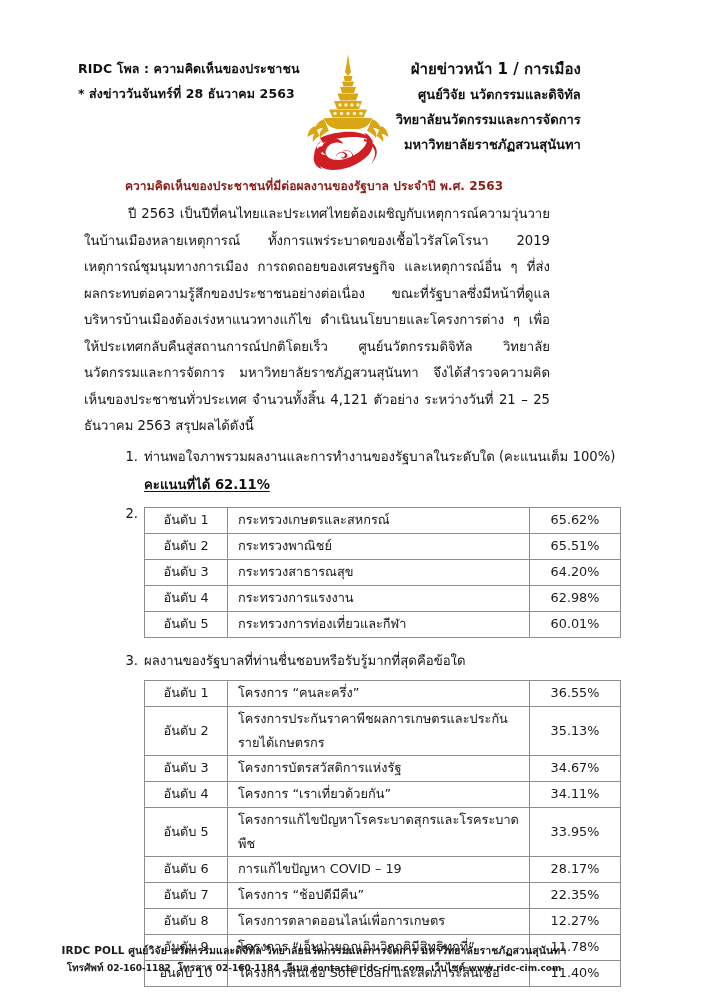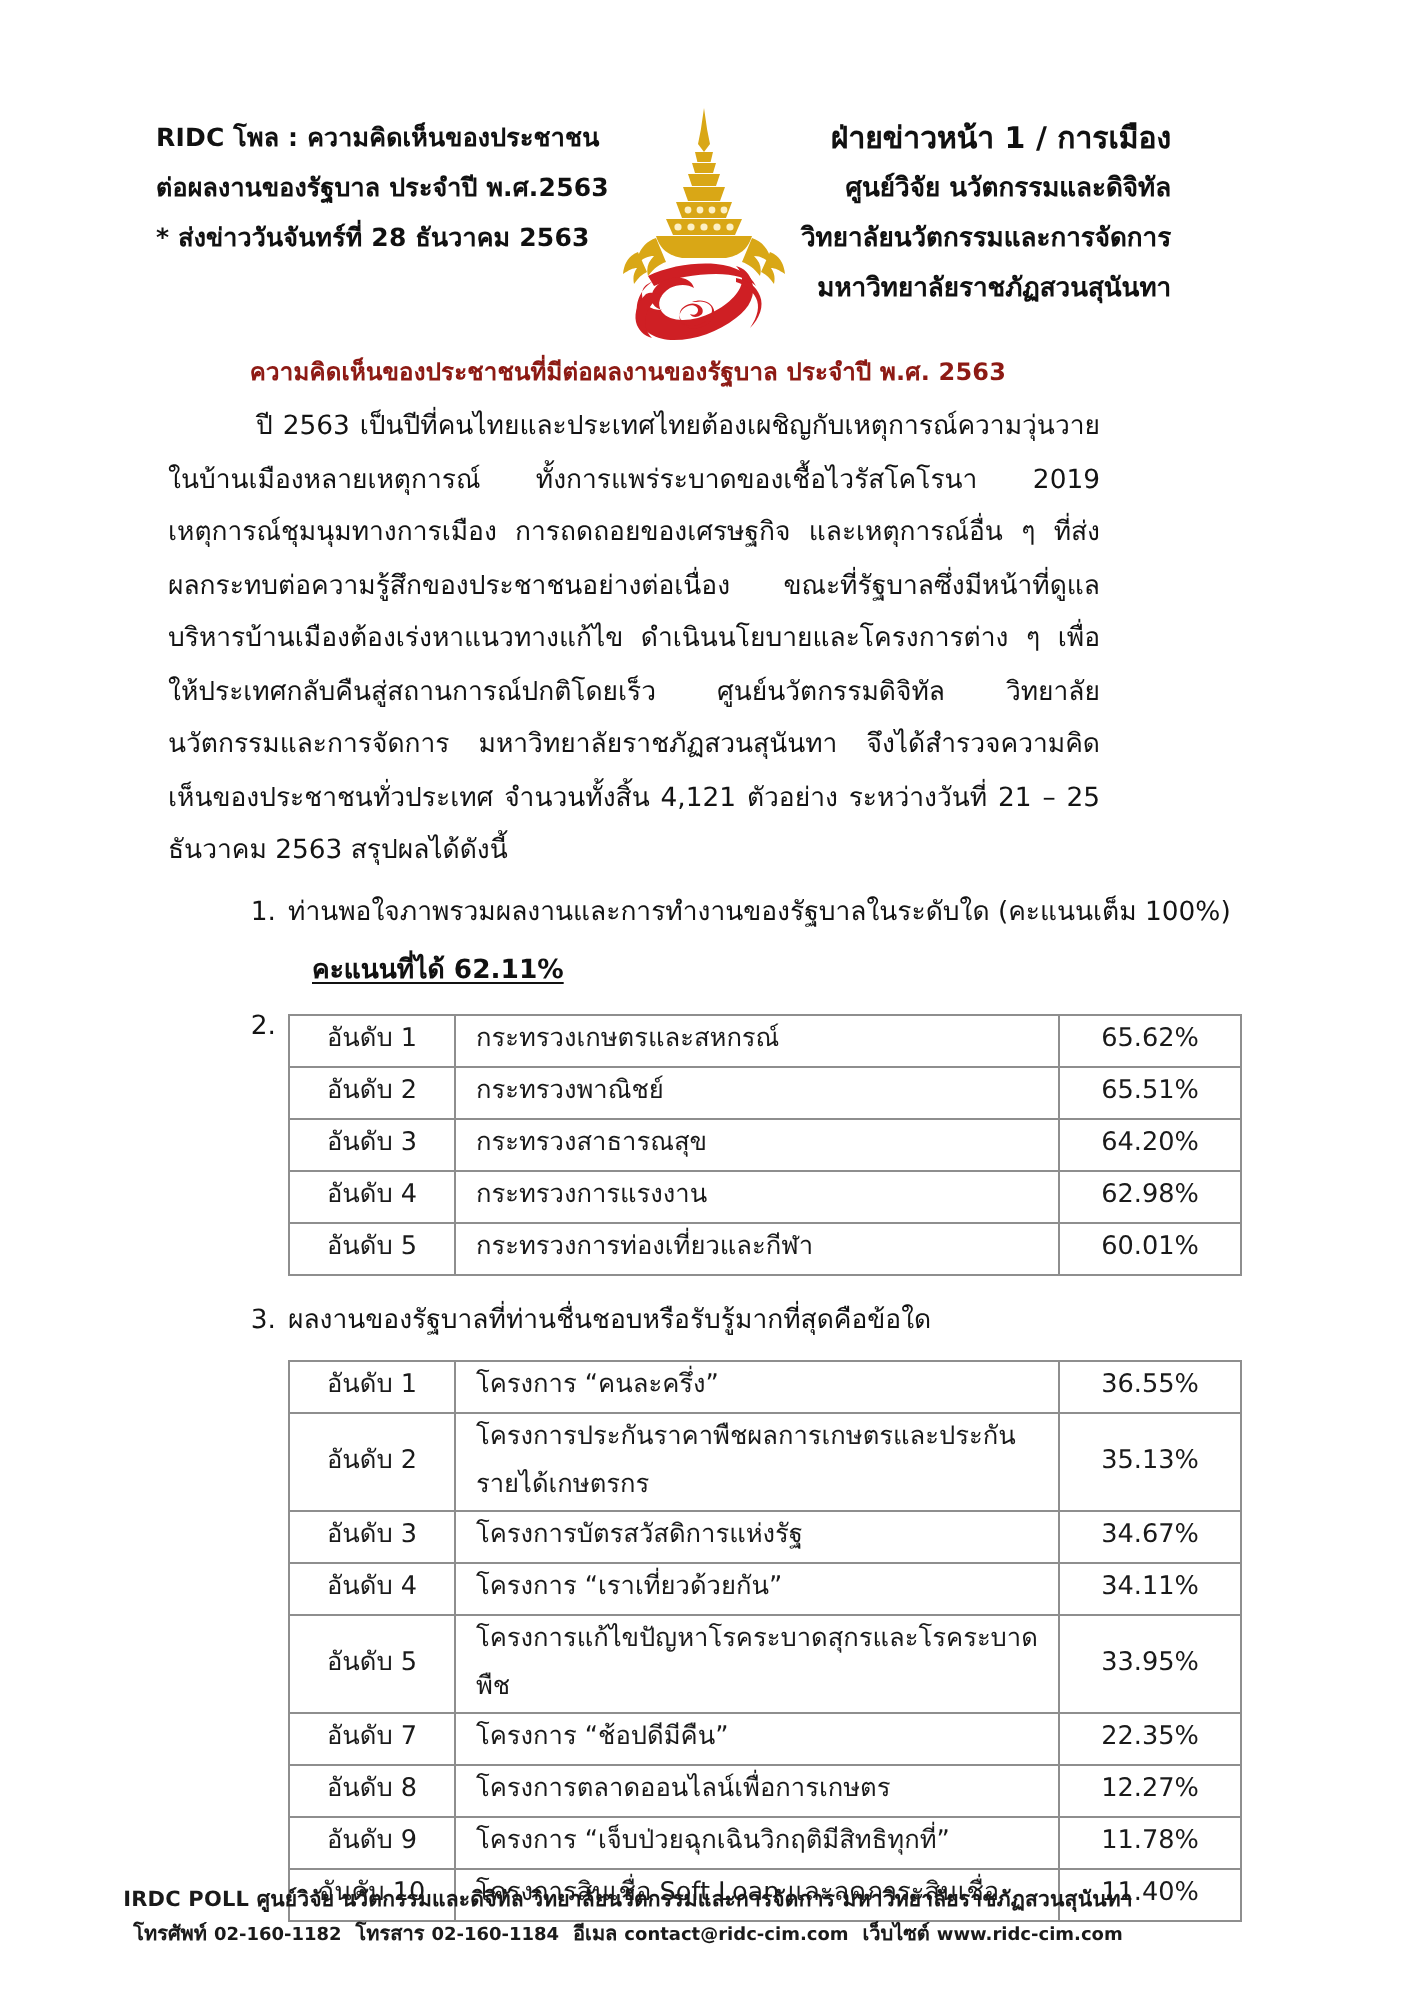--- a/index.html
+++ b/index.html
@@ -114,21 +114,21 @@
 
   .score-line {
     margin: 4px 0 6px 144px;
     font-size: 13.2px;
     font-weight: 700;
     text-decoration: underline;
     text-underline-offset: 2px;
     color: #111;
     display: inline-block;
   }
-  .score-wrap { padding-left: 12px; }
+  .score-wrap { padding-left: 0; }
 
   
   .rank-table {
     border-collapse: collapse;
     margin: 6px 0 0 144px;
     width: 477px;
     font-size: 12.8px;
     color: #1a1a1a;
     table-layout: fixed;
   }
@@ -178,21 +178,20 @@
 </style>
 </head>
 <body>
 
 <div class="page">
 
   <div class="header">
 
     <div class="header-left">
       <div class="hl-line">RIDC โพล : ความคิดเห็นของประชาชน</div>
-      <div class="hl-line">ต่อผลงานของรัฐบาล ประจำปี พ.ศ.2563</div>
       <div class="hl-line">* ส่งข่าววันจันทร์ที่ 28 ธันวาคม 2563</div>
     </div>
 
     <div class="header-logo">
       <svg width="92" height="118" viewBox="0 0 92 118" aria-hidden="true">
 
         <g fill="#d9a716">
 
           <path d="M46 2 L47.6 13 L49 20 L46 24 L43 20 L44.4 13 Z"></path>
           <path d="M41.5 24 h9 l-1.2 5 h-6.6 Z"></path>
@@ -320,20 +319,25 @@
           </tr>
           <tr>
             <td class="col-rank">อันดับ 4</td>
             <td class="col-name">โครงการ “เราเที่ยวด้วยกัน”</td>
             <td class="col-val">34.11%</td>
           </tr>
           <tr>
             <td class="col-rank">อันดับ 5</td>
             <td class="col-name">โครงการแก้ไขปัญหาโรคระบาดสุกรและโรคระบาดพืช</td>
             <td class="col-val">33.95%</td>
+          </tr>
+          <tr>
+            <td class="col-rank">อันดับ 6</td>
+            <td class="col-name">การแก้ไขปัญหา COVID – 19</td>
+            <td class="col-val">28.17%</td>
           </tr>
           <tr>
             <td class="col-rank">อันดับ 7</td>
             <td class="col-name">โครงการ “ช้อปดีมีคืน”</td>
             <td class="col-val">22.35%</td>
           </tr>
           <tr>
             <td class="col-rank">อันดับ 8</td>
             <td class="col-name">โครงการตลาดออนไลน์เพื่อการเกษตร</td>
             <td class="col-val">12.27%</td>

